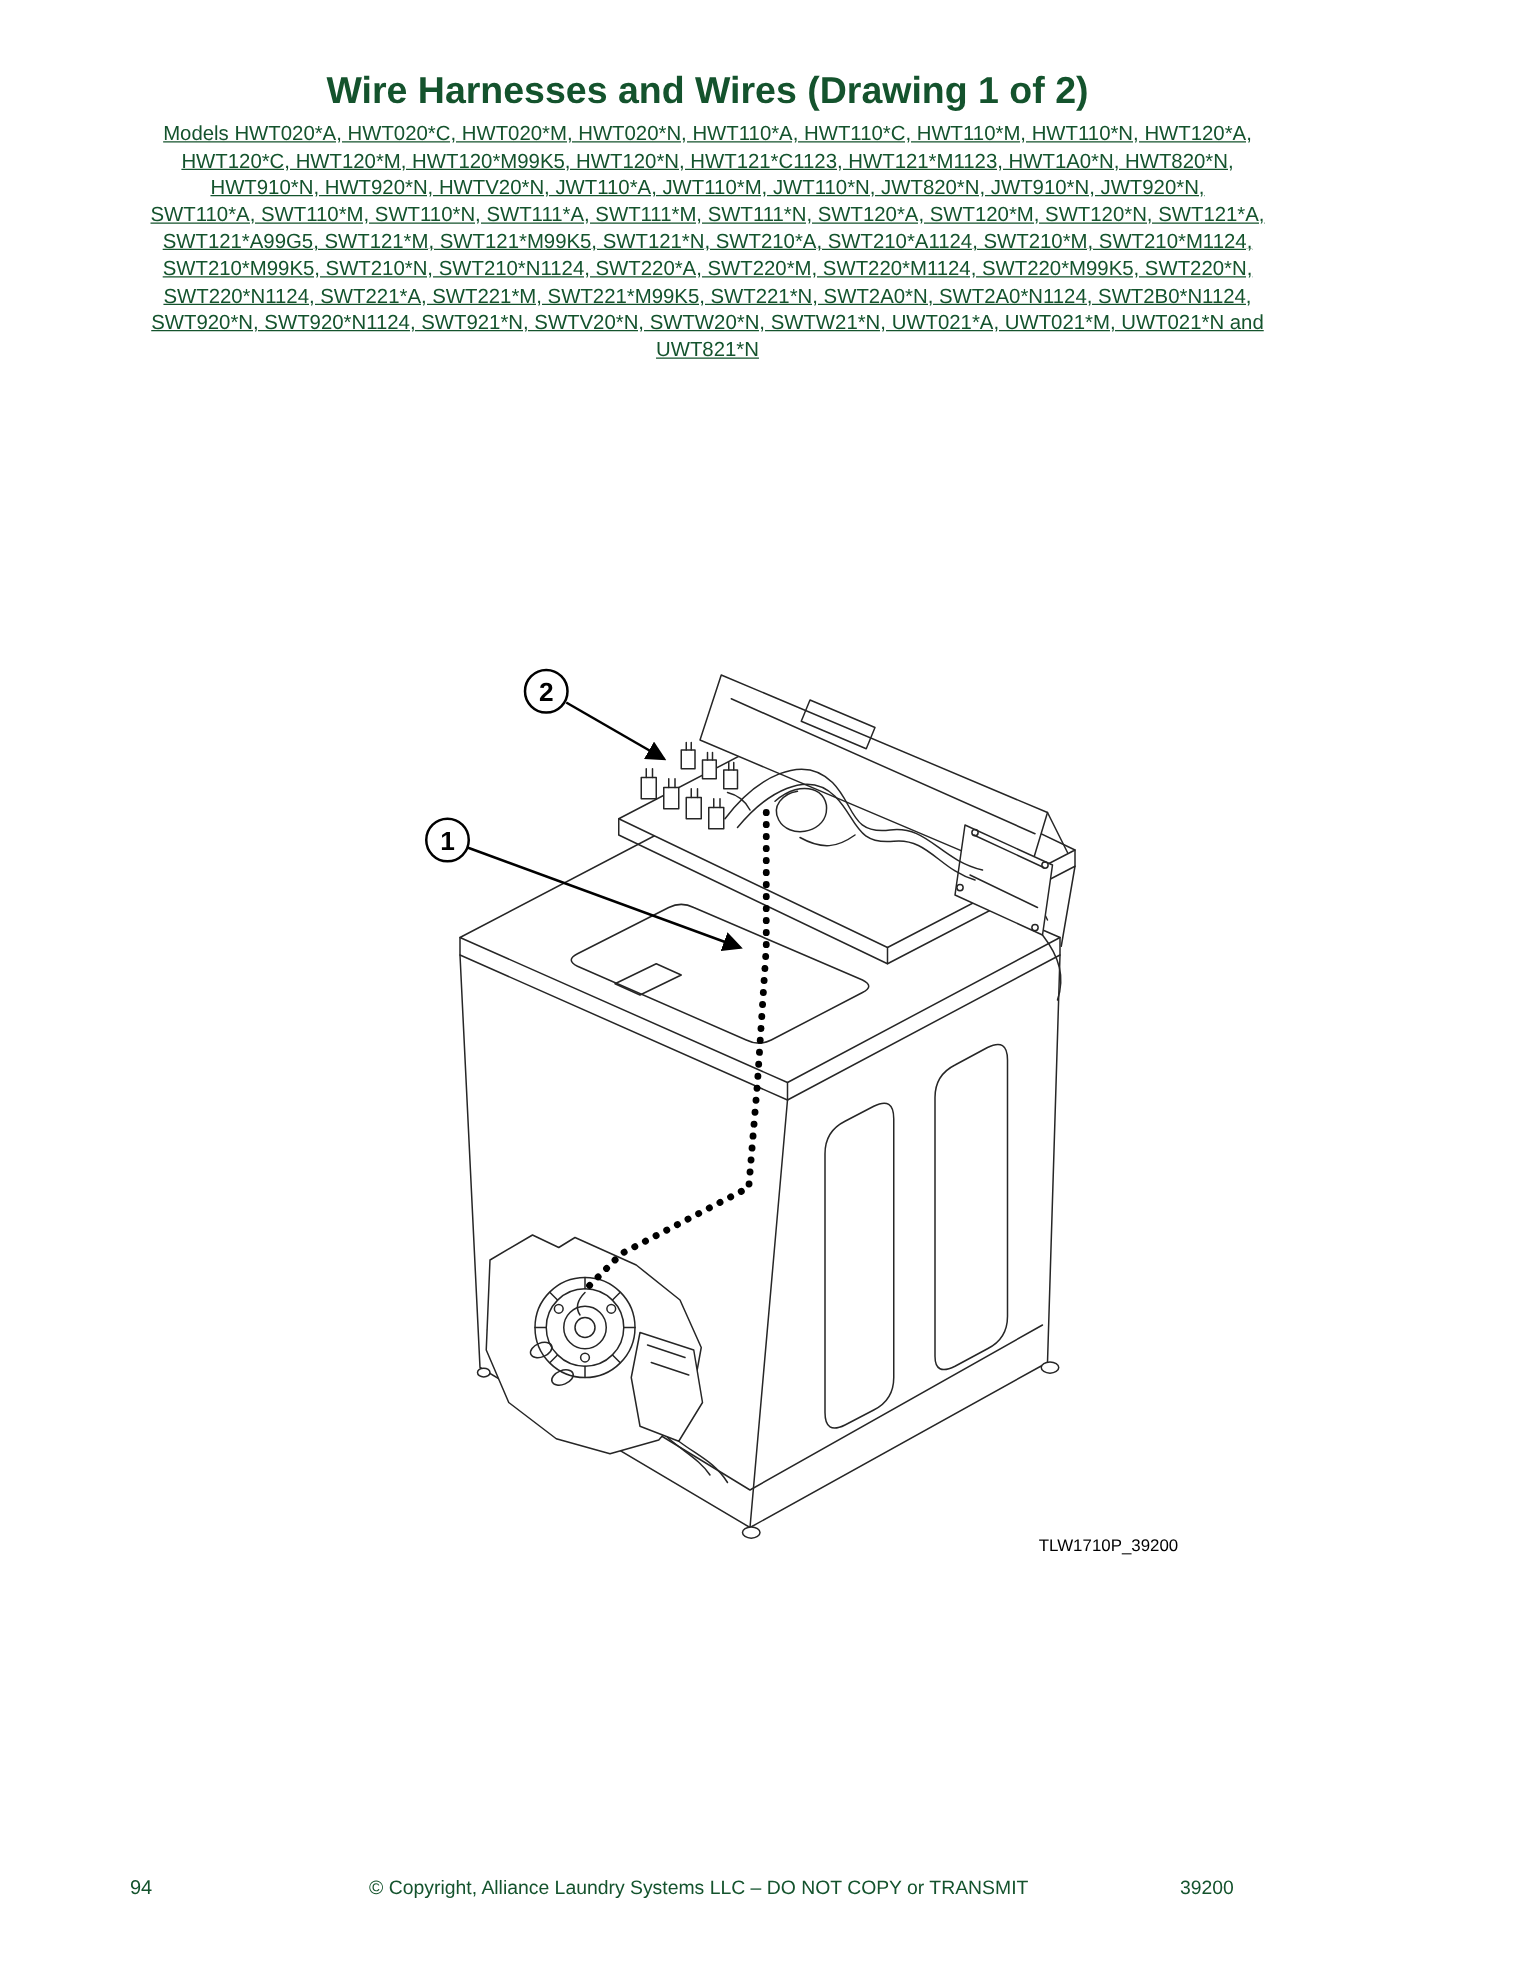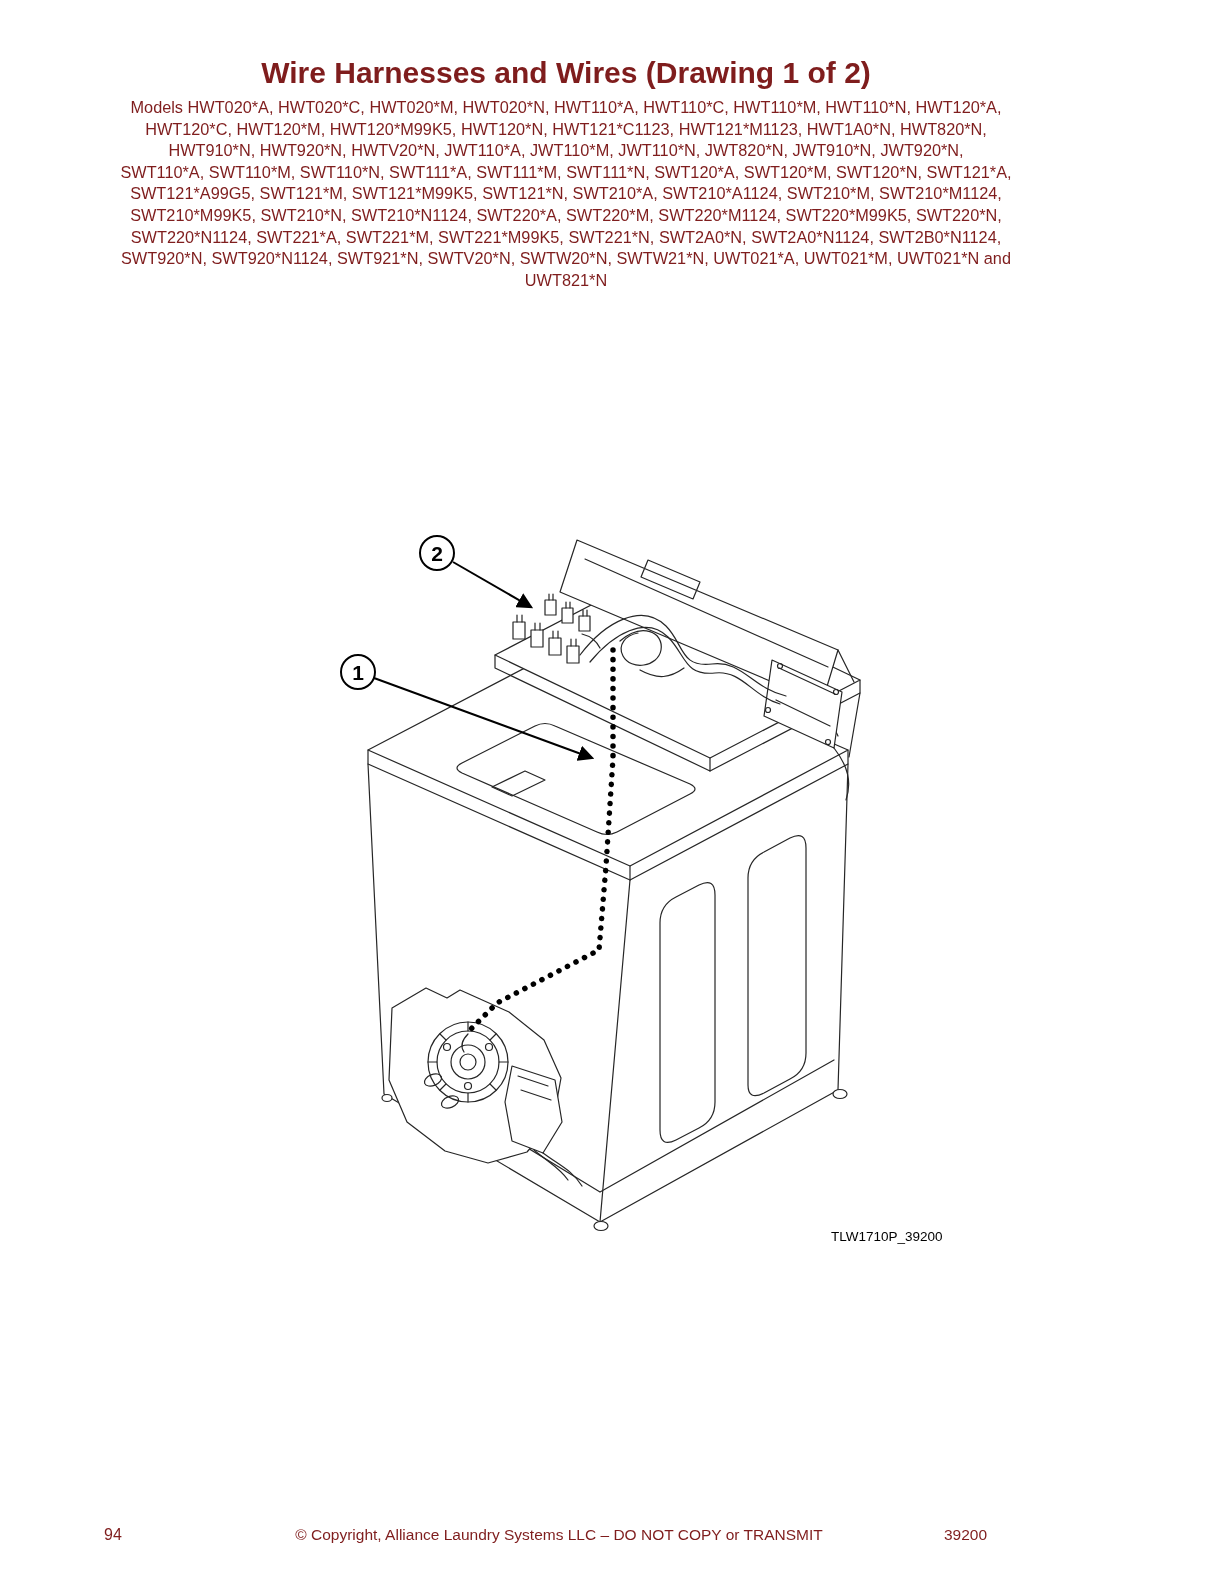--- a/index.html
+++ b/index.html
@@ -1,51 +1,51 @@
 <!DOCTYPE html>
 <html><head>
 <meta charset="utf-8">
 <style>
   html,body{margin:0;padding:0;background:#fff;}
   .page{
     position:relative;
     width:1132px;height:1584px;
-    background:#fff;color:#7f1d1d;
+    background:#fff;color:#14532d;
     font-family:"Liberation Sans",sans-serif;
     overflow:hidden;
   }
   .title{
     margin:0;
     padding-top:56px;
     text-align:center;
     font-size:30px;
     font-weight:700;
     line-height:34px;
   }
   .models{
     margin-top:7px;
     text-align:center;
     font-size:16.3px;
     line-height:21.6px;
     font-weight:400;
   }
-  .models .mline{white-space:nowrap;}
+  .models .mline{white-space:nowrap;text-decoration:underline;}
   .drawing{
     position:absolute;
     left:0;top:470px;
   }
   .footer{
     position:absolute;
     left:0;right:0;top:1502px;
     padding:0 118px 0 104px;
     display:flex;
     align-items:baseline;
     font-size:15.5px;
   }
-  .footer .f-left{width:70px;text-align:left;font-size:16px;margin-top:24px;}
+  .footer .f-left{width:70px;text-align:left;font-size:16px;}
   .footer .f-center{flex:1;text-align:center;}
   .footer .f-right{width:70px;}
 </style>
 </head>
 <body>
 
 <div class="page">
 
   <h1 class="title">Wire Harnesses and Wires (Drawing 1 of 2)</h1>
 

